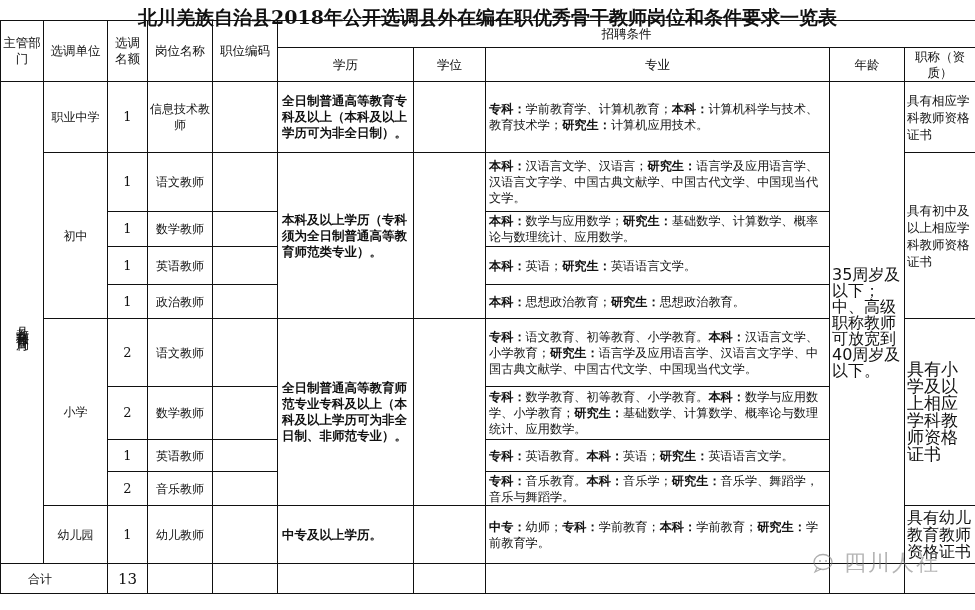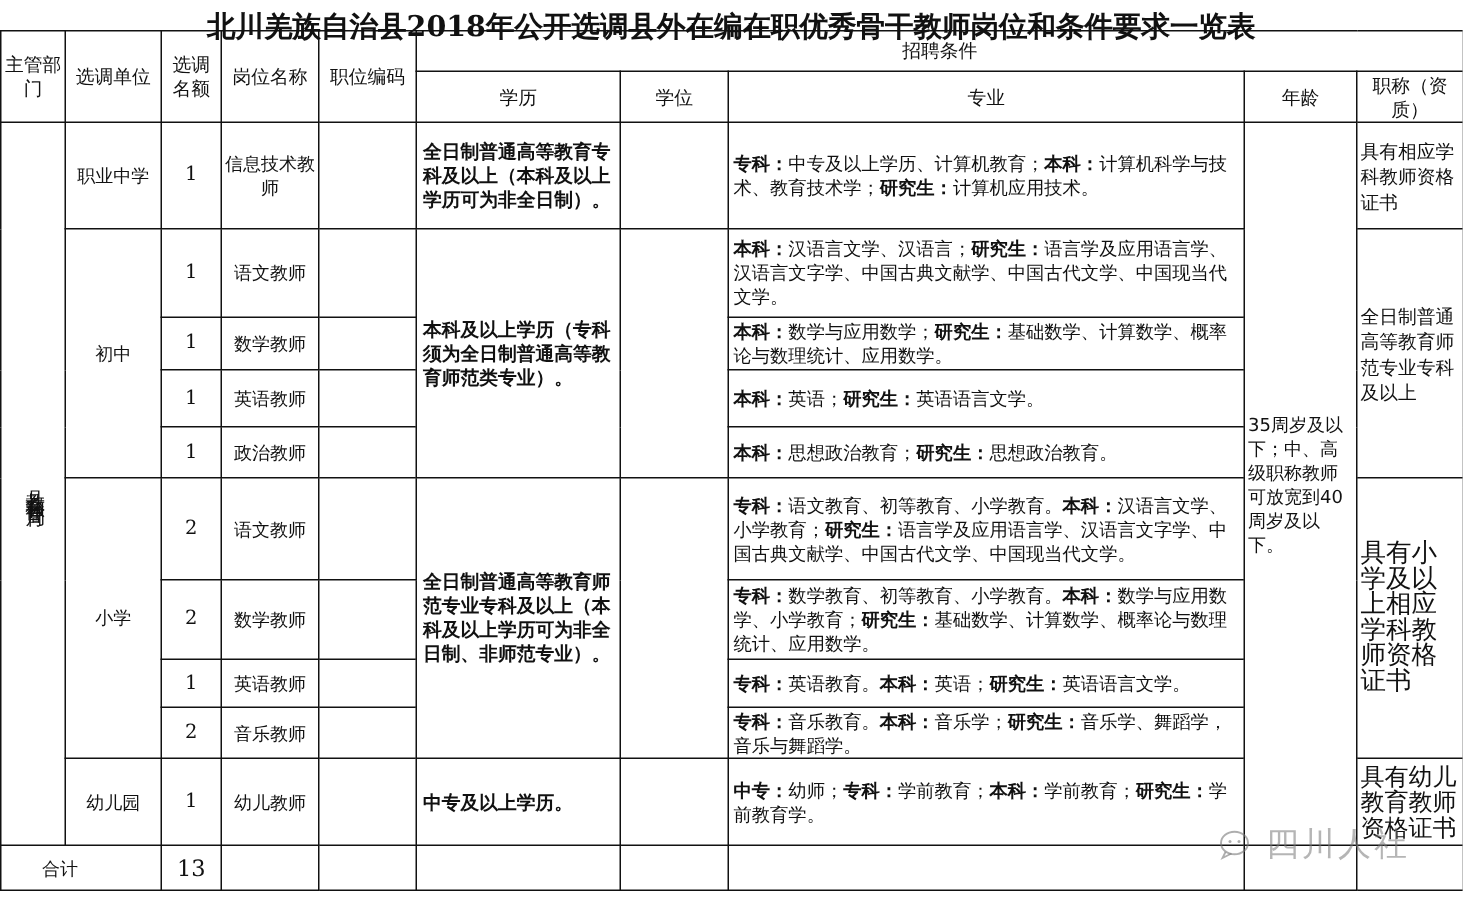--- a/index.html
+++ b/index.html
@@ -67,33 +67,33 @@
       <tr style="height: 71px;">
         <td rowspan="10" class="c">
           <div class="vert">县教育和体育局</div>
         </td>
         <td rowspan="1" class="c">职业中学</td>
         <td class="c num">1</td>
         <td class="c">信息技术教师</td>
         <td class="c"></td>
         <td rowspan="1" class="edu">全日制普通高等教育专科及以上（本科及以上学历可为非全日制）。</td>
         <td rowspan="1"></td>
-        <td class="major"><b>专科：</b><span>中专及以上学历、计算机教育；</span><b>本科：</b><span>计算机科学与技术、教育技术学；</span><b>研究生：</b><span>计算机应用技术。</span></td>
-        <td rowspan="10" class="l" style="font-size:12px;line-height:16px;padding-left:2px">35周岁及以下；中、高级职称教师可放宽到40周岁及以下。</td>
+        <td class="major"><b>专科：</b><span>学前教育学、计算机教育；</span><b>本科：</b><span>计算机科学与技术、教育技术学；</span><b>研究生：</b><span>计算机应用技术。</span></td>
+        <td rowspan="10" class="l" style="font-size:16px;line-height:16px;padding-left:2px">35周岁及以下；中、高级职称教师可放宽到40周岁及以下。</td>
         <td rowspan="1" class="l" style="font-size:12.5px;line-height:17px">具有相应学科教师资格证书</td>
       </tr>
       <tr style="height: 59px;">
         <td rowspan="4" class="c">初中</td>
         <td class="c num">1</td>
         <td class="c">语文教师</td>
         <td class="c"></td>
         <td rowspan="4" class="edu edu-top" style="padding-top:0;vertical-align:middle">本科及以上学历（专科须为全日制普通高等教育师范类专业）。</td>
         <td rowspan="4"></td>
         <td class="major"><b>本科：</b><span>汉语言文学、汉语言；</span><b>研究生：</b><span>语言学及应用语言学、汉语言文字学、中国古典文献学、中国古代文学、中国现当代文学。</span></td>
-        <td rowspan="4" class="l" style="font-size:12.5px;line-height:17px">全日制普通高等教育师范专业专科及以上</td>
+        <td rowspan="4" class="l" style="font-size:12.5px;line-height:17px">具有初中及以上相应学科教师资格证书</td>
       </tr>
       <tr style="height: 35px;">
         <td class="c num">1</td>
         <td class="c">数学教师</td>
         <td class="c"></td>
         <td class="major"><b>本科：</b><span>数学与应用数学；</span><b>研究生：</b><span>基础数学、计算数学、概率论与数理统计、应用数学。</span></td>
       </tr>
       <tr style="height: 38px;">
         <td class="c num">1</td>
         <td class="c">英语教师</td>

